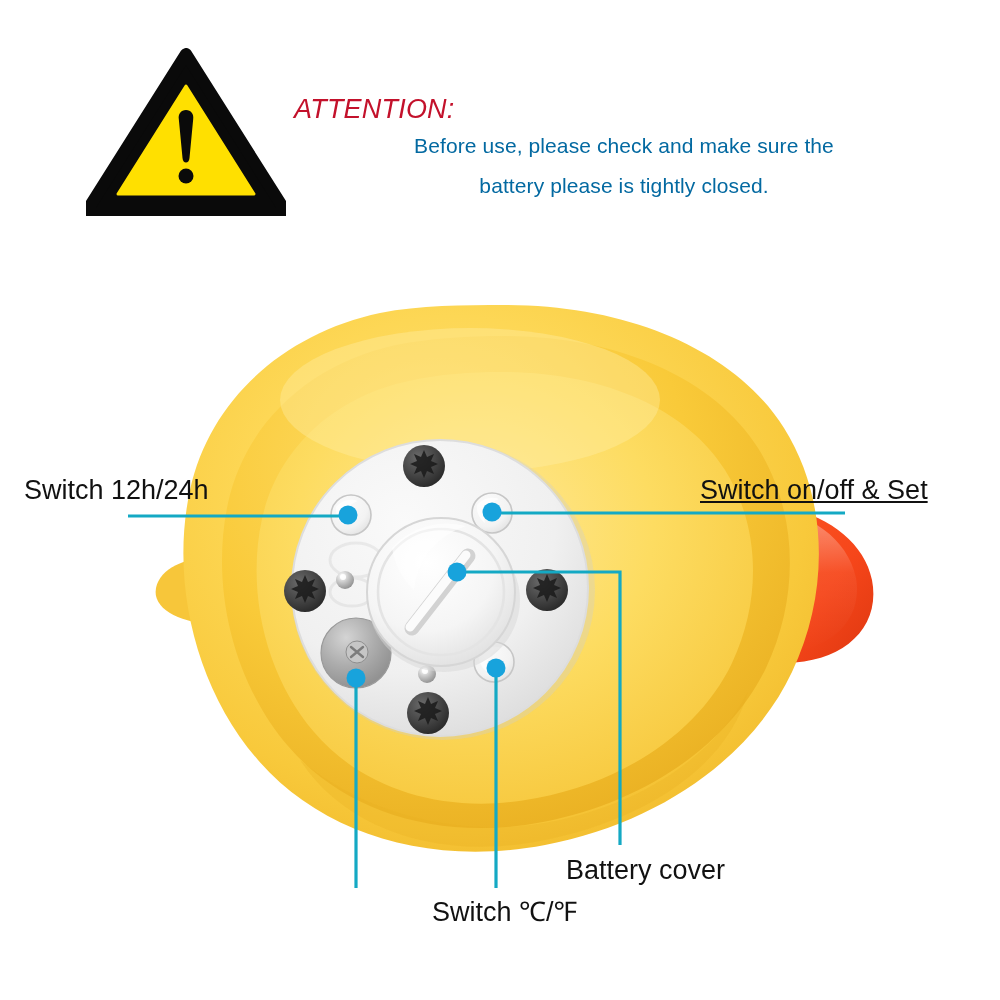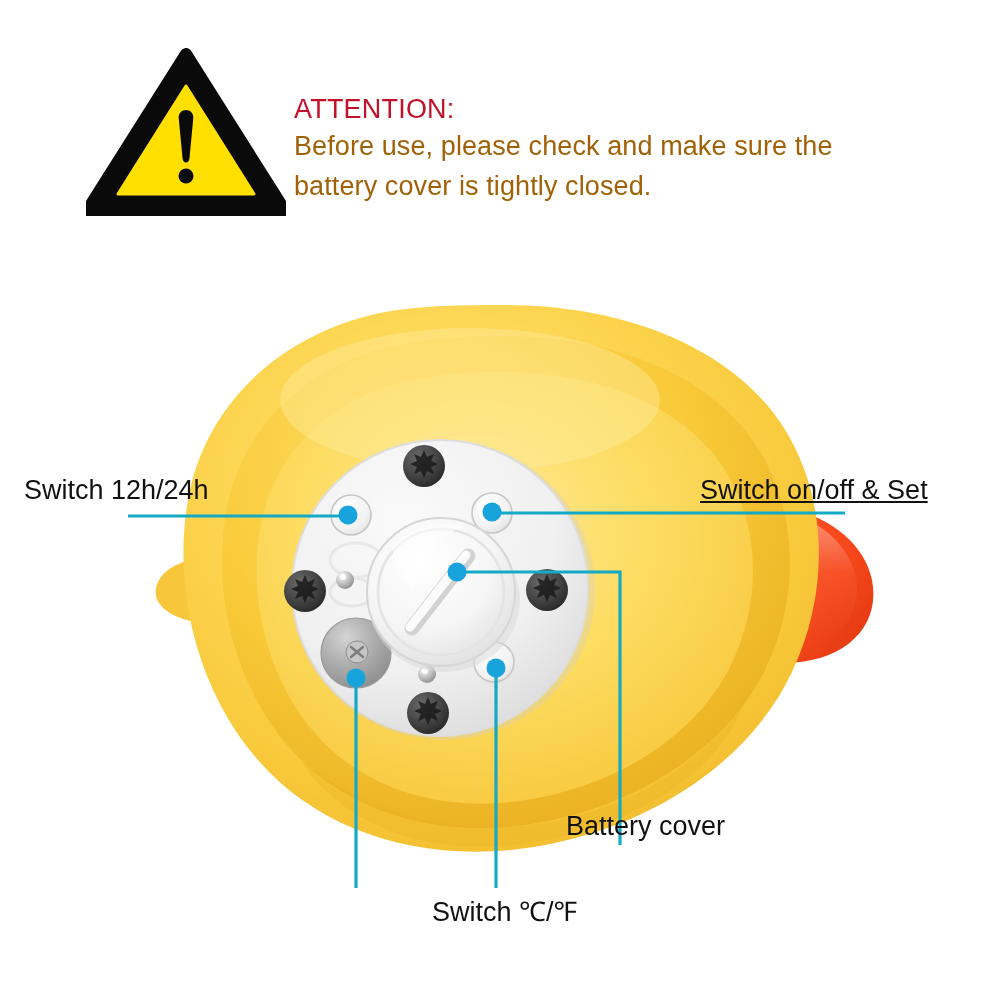--- a/index.html
+++ b/index.html
@@ -40,26 +40,28 @@
     left: 294px;
     top: 92px;
     width: 660px;
   }
   .attention-head {
     color: #C3112B;
     font-size: 27px;
     line-height: 34px;
     letter-spacing: 0.2px;
     white-space: nowrap;
+    font-style: italic;
   }
   .attention-body {
-    color: #a16207;
-    font-size: 27px;
+    color: #0369a1;
+    font-size: 21px;
     line-height: 40px;
     letter-spacing: 0.1px;
+    text-align: center;
   }
   .attention-body span { display: block; white-space: nowrap; }
 
   
   .product {
     position: absolute;
     left: 0;
     top: 0;
     width: 1000px;
     height: 1000px;
@@ -68,21 +70,21 @@
   
   .callout-label {
     position: absolute;
     color: #111111;
     font-size: 27px;
     line-height: 36px;
     white-space: nowrap;
   }
   .lbl-12h24h   { left: 24px;  top: 472px; text-align: right; }
   .lbl-onoff    { left: 700px; top: 472px; text-decoration: underline; }
-  .lbl-battery  { left: 566px; top: 808px; }
+  .lbl-battery  { left: 566px; top: 852px; }
   .lbl-cf       { left: 432px; top: 894px; }
   .lbl-temp     { left: 228px; top: 894px; width: 200px; white-space: normal; }
 
   .overlay-lines {
     position: absolute;
     left: 0; top: 0;
     width: 1000px; height: 1000px;
     pointer-events: none;
   }
 </style>
@@ -100,21 +102,21 @@
         <path d="M100 62 C105 62 108 66 107.2 71 L103.5 110 C103.2 113 101.8 114.5 100 114.5
                  C98.2 114.5 96.8 113 96.5 110 L92.8 71 C92 66 95 62 100 62 Z" fill="#0A0A0A"></path>
         <circle cx="100" cy="128" r="7.5" fill="#0A0A0A"></circle>
       </svg>
     </div>
 
     <div class="warning-text">
       <div class="attention-head">ATTENTION:</div>
       <div class="attention-body">
         <span>Before use, please check and make sure the</span>
-        <span>battery cover is tightly closed.</span>
+        <span>battery please is tightly closed.</span>
       </div>
     </div>
   </div>
 
   <div class="product">
     <svg viewBox="0 0 1000 1000" width="1000" height="1000">
       <defs>
         <radialGradient id="bodyGrad" cx="42%" cy="34%" r="76%">
           <stop offset="0%" stop-color="#FFE27C"></stop>
           <stop offset="42%" stop-color="#FDD755"></stop>

